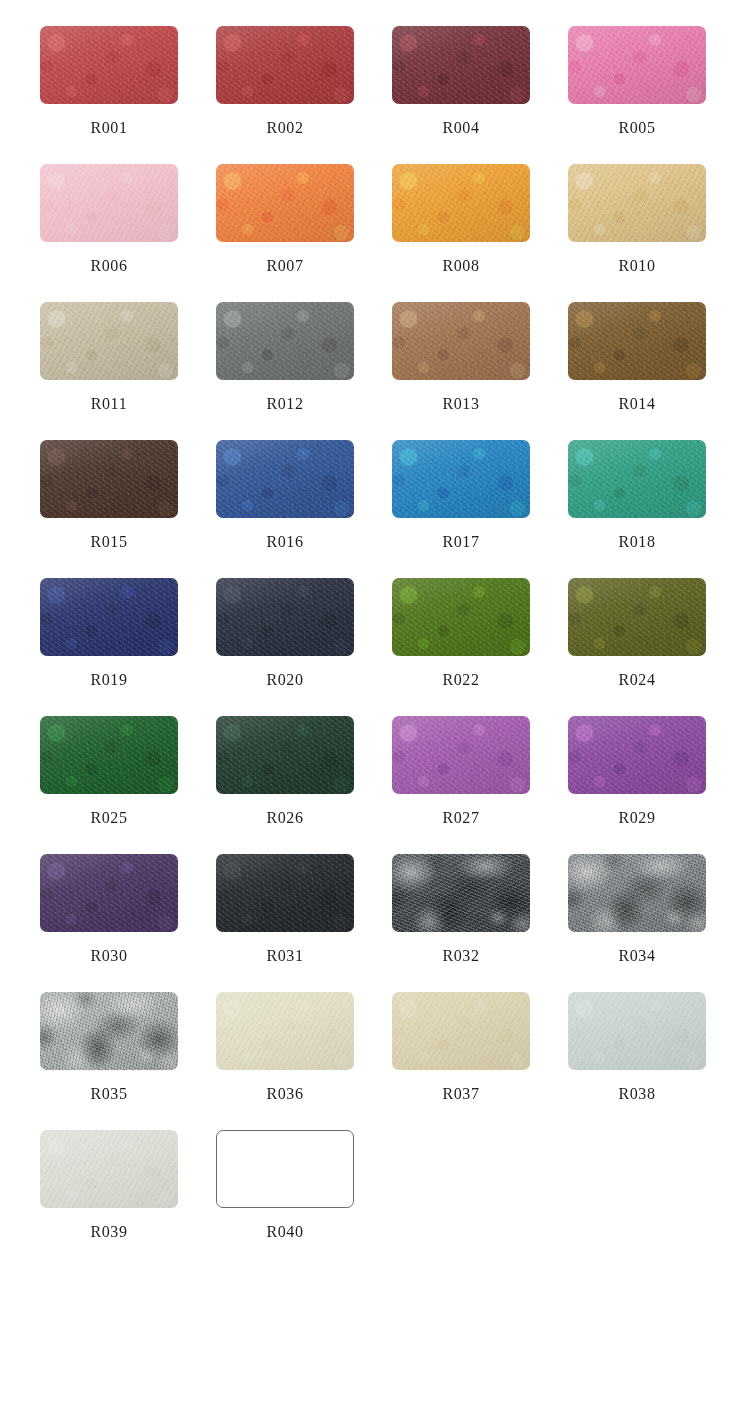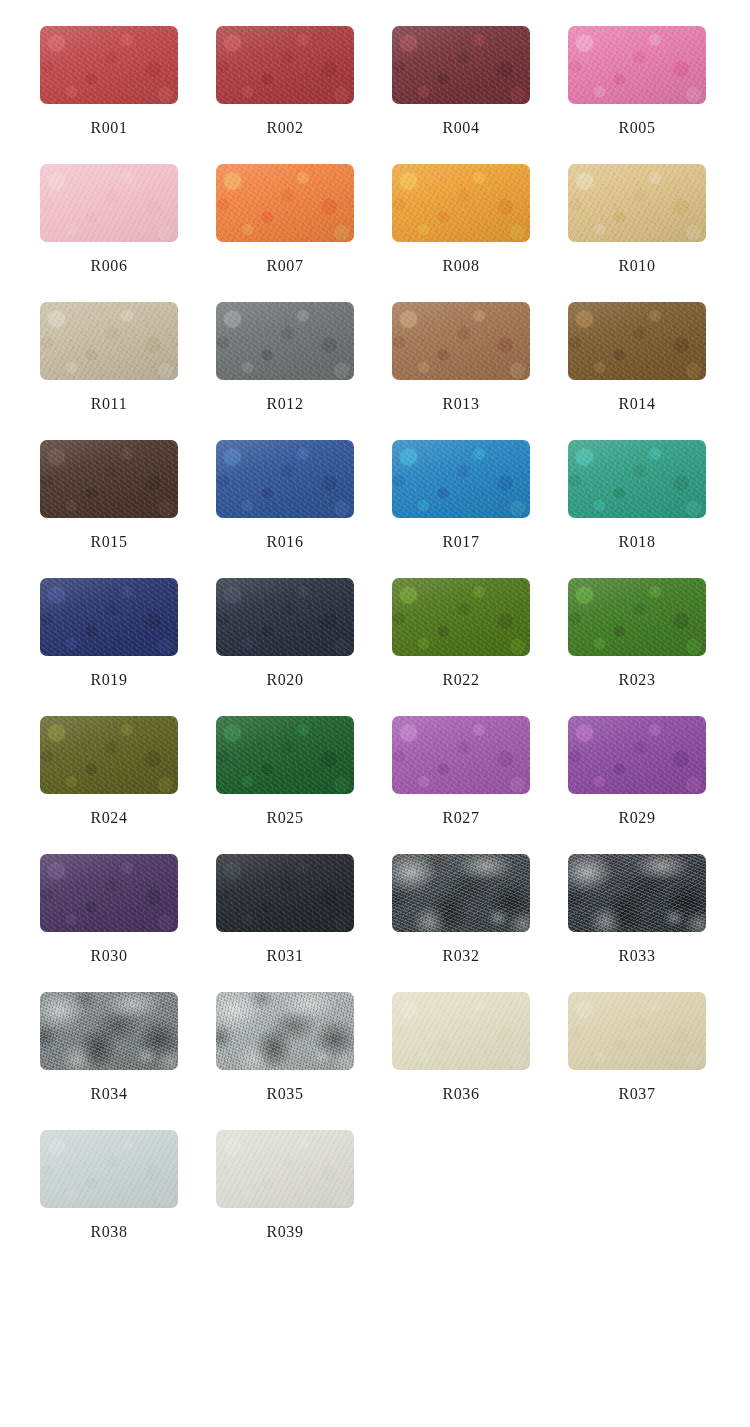--- a/index.html
+++ b/index.html
@@ -326,50 +326,50 @@
         <div class="chip" title="R022" style="background: rgb(77, 116, 23);">
           <span class="tex"></span>
           <span class="tex2"></span>
           <span class="sheen"></span>
         </div>
         <div class="chip-label">R022</div>
       </div>
     </div>
     <div class="swatch-cell">
       <div class="chip-wrap">
-        <div class="chip" title="R023" style="background: rgb(63, 122, 34);">
-          <span class="tex"></span>
-          <span class="tex2"></span>
-          <span class="sheen"></span>
-        </div>
-        <div class="chip-label">R023</div>
-      </div>
-    </div>
-    <div class="swatch-cell">
-      <div class="chip-wrap">
         <div class="chip" title="R024" style="background: rgb(93, 96, 32);">
           <span class="tex"></span>
           <span class="tex2"></span>
           <span class="sheen"></span>
         </div>
         <div class="chip-label">R024</div>
       </div>
     </div>
     <div class="swatch-cell">
       <div class="chip-wrap">
         <div class="chip" title="R025" style="background: rgb(27, 94, 42);">
           <span class="tex"></span>
           <span class="tex2"></span>
           <span class="sheen"></span>
         </div>
         <div class="chip-label">R025</div>
       </div>
     </div>
     <div class="swatch-cell">
       <div class="chip-wrap">
+        <div class="chip" title="R026" style="background: rgb(31, 58, 44);">
+          <span class="tex"></span>
+          <span class="tex2"></span>
+          <span class="sheen"></span>
+        </div>
+        <div class="chip-label">R026</div>
+      </div>
+    </div>
+    <div class="swatch-cell">
+      <div class="chip-wrap">
         <div class="chip" title="R027" style="background: rgb(162, 91, 173);">
           <span class="tex"></span>
           <span class="tex2"></span>
           <span class="sheen"></span>
         </div>
         <div class="chip-label">R027</div>
       </div>
     </div>
     <div class="swatch-cell">
       <div class="chip-wrap">
@@ -406,30 +406,20 @@
         <div class="chip marble" title="R032" style="background: rgb(58, 64, 68);">
           <span class="tex"></span>
           <span class="tex2"></span>
           <span class="sheen"></span>
         </div>
         <div class="chip-label">R032</div>
       </div>
     </div>
     <div class="swatch-cell">
       <div class="chip-wrap">
-        <div class="chip marble" title="R033" style="background: rgb(46, 51, 56);">
-          <span class="tex"></span>
-          <span class="tex2"></span>
-          <span class="sheen"></span>
-        </div>
-        <div class="chip-label">R033</div>
-      </div>
-    </div>
-    <div class="swatch-cell">
-      <div class="chip-wrap">
         <div class="chip marble" title="R034" style="background: rgb(124, 129, 132);">
           <span class="tex"></span>
           <span class="tex2"></span>
           <span class="sheen"></span>
         </div>
         <div class="chip-label">R034</div>
       </div>
     </div>
     <div class="swatch-cell">
       <div class="chip-wrap">
@@ -474,13 +464,19 @@
     <div class="swatch-cell">
       <div class="chip-wrap">
         <div class="chip pale" title="R039" style="background: rgb(221, 221, 214);">
           <span class="tex"></span>
           <span class="tex2"></span>
           <span class="sheen"></span>
         </div>
         <div class="chip-label">R039</div>
       </div>
     </div>
+    <div class="swatch-cell">
+      <div class="chip-wrap">
+        <div class="chip outlined" title="R040" style="background: rgb(255, 255, 255);"></div>
+        <div class="chip-label">R040</div>
+      </div>
+    </div>
   </main>
 
 </body></html>

